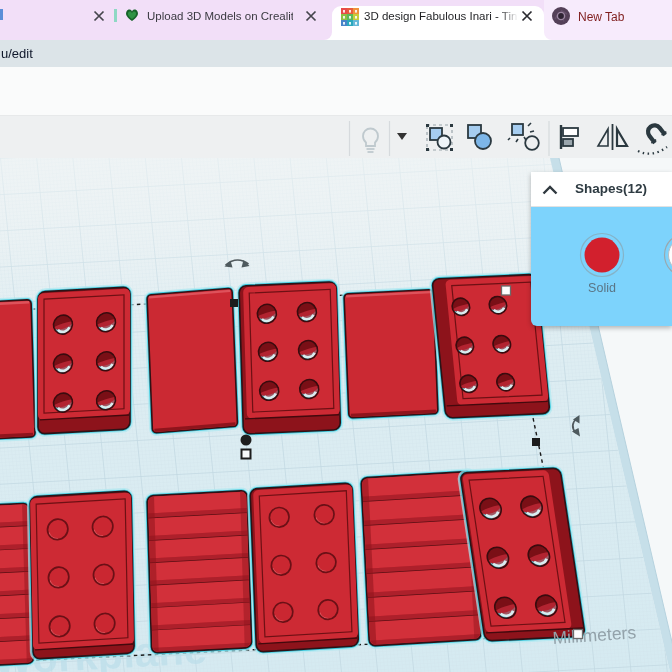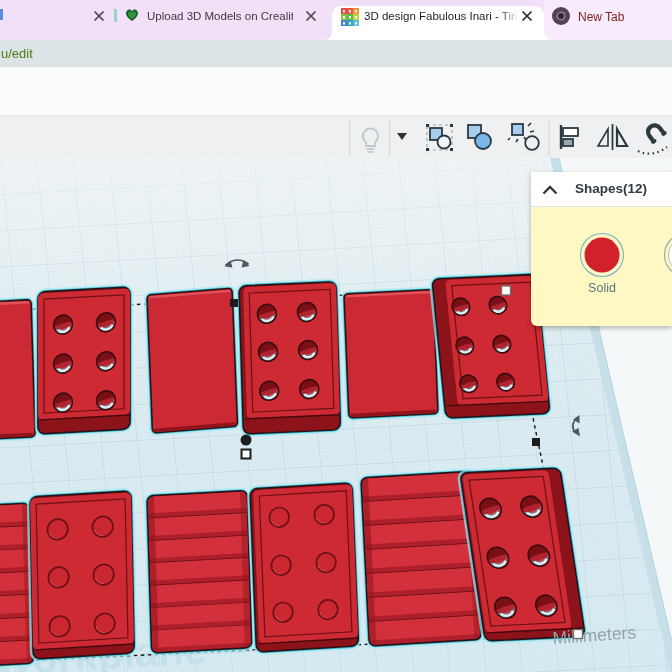--- a/index.html
+++ b/index.html
@@ -61,21 +61,21 @@
     <g stroke="#6a5570" stroke-width="1.5" fill="none" opacity="0.7">
       <path d="M 10 4.5 L 16 8"></path>
       <path d="M 4 13 L 7.5 8"></path>
       <path d="M 13 15.5 L 10.5 11"></path>
     </g>
     <circle cx="10" cy="10" r="3.6" fill="#2e2333" stroke="#9c86a2" stroke-width="1.4"></circle>
   </svg>
 <div class="abs" style="left:578px;top:10px;font-size:12px;color:#7f1d1d">New Tab</div>
 
 <div class="abs" style="left:0;top:40px;width:672px;height:27px;background:#dce4e8"></div>
-<div class="abs" style="left:1px;top:46px;font-size:13px;color:#4d7c0f">u/edit</div>
+<div class="abs" style="left:1px;top:46px;font-size:13px;color:#0f172a">u/edit</div>
 
 <div class="abs" style="left:0;top:67px;width:672px;height:49px;background:#fafbfb;border-bottom:1px solid #e7e9ea"></div>
 
 <div class="abs" style="left:0;top:116px;width:672px;height:42px;background:#eef0f1"></div>
 <svg width="672" height="514" viewBox="0 0 672 514" style="position:absolute;left:0;top:158px">
 <defs>
 <pattern id="gmin" width="3.6" height="3.6" patternUnits="userSpaceOnUse" patternTransform="matrix(1,-0.055,0.1,1,0,0)">
 <path d="M 0 0 H 3.6 M 0 0 V 3.6" fill="none" stroke="#d0e2ea" stroke-width="0.5"></path>
 </pattern>
 <pattern id="gmaj" width="36" height="36" patternUnits="userSpaceOnUse" patternTransform="matrix(1,-0.055,0.1,1,0,0)">
@@ -593,21 +593,21 @@
 <g transform="rotate(-38 325 19)" fill="none">
       <path d="M 318.5 24 L 318.5 15 A 6.5 6.5 0 0 1 331.5 15 L 331.5 24" stroke="#2b3940" stroke-width="4.2"></path>
       <line x1="315.5" y1="22" x2="321.5" y2="22" stroke="#2b3940" stroke-width="1.6"></line>
       <line x1="328.5" y1="22" x2="334.5" y2="22" stroke="#2b3940" stroke-width="1.6"></line>
     </g>
 <g fill="none" stroke="#2b3940" stroke-width="2.2" stroke-dasharray="1.5,3.5">
       <path d="M 306 35 q 14 7 29 -4"></path>
     </g>
 </svg>
 
-<div class="abs" style="left:531px;top:172px;width:141px;height:154px;background:#fef9c3;border-radius:0 0 0 6px;box-shadow:0 2px 5px rgba(0,0,0,0.28)">
+<div class="abs" style="left:531px;top:172px;width:141px;height:154px;background:#7dd3fc;border-radius:0 0 0 6px;box-shadow:0 2px 5px rgba(0,0,0,0.28)">
   <div style="height:35px;background:#ffffff;border-bottom:1px solid #e2e2e2;position:relative">
     <svg width="16" height="10" viewBox="0 0 16 10" style="position:absolute;left:11px;top:13px">
         <path d="M 1.5 8.5 L 8 2 L 14.5 8.5" fill="none" stroke="#30393f" stroke-width="2.4"></path>
       </svg>
     <div style="position:absolute;left:44px;top:9px;font-size:13.5px;font-weight:bold;color:#2e3b42">Shapes(12)</div>
   </div>
   <svg width="141" height="119" viewBox="0 0 141 119">
     <circle cx="71" cy="48" r="21.5" fill="none" stroke="#85b3c8" stroke-width="1.2"></circle>
     <circle cx="71" cy="48" r="17.5" fill="#d2202d"></circle>
     <circle cx="155" cy="48" r="21.5" fill="none" stroke="#9aa8ae" stroke-width="1.2"></circle>

